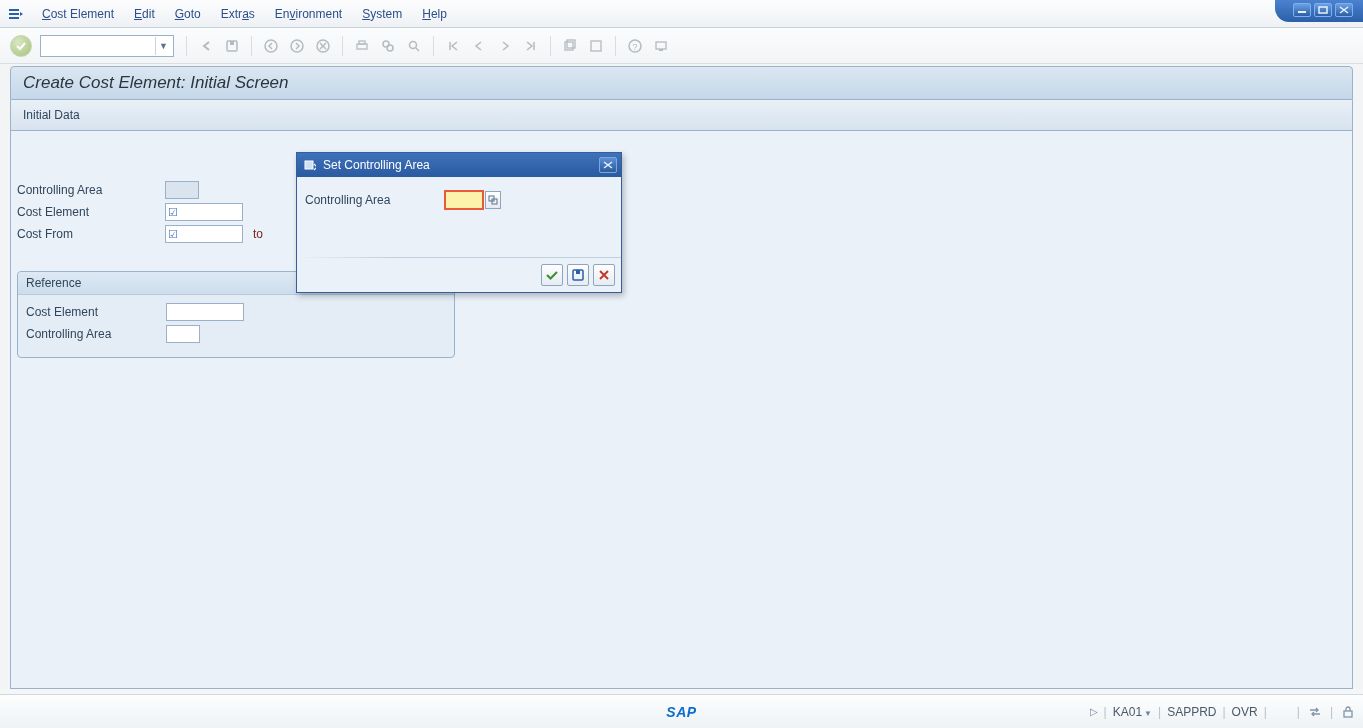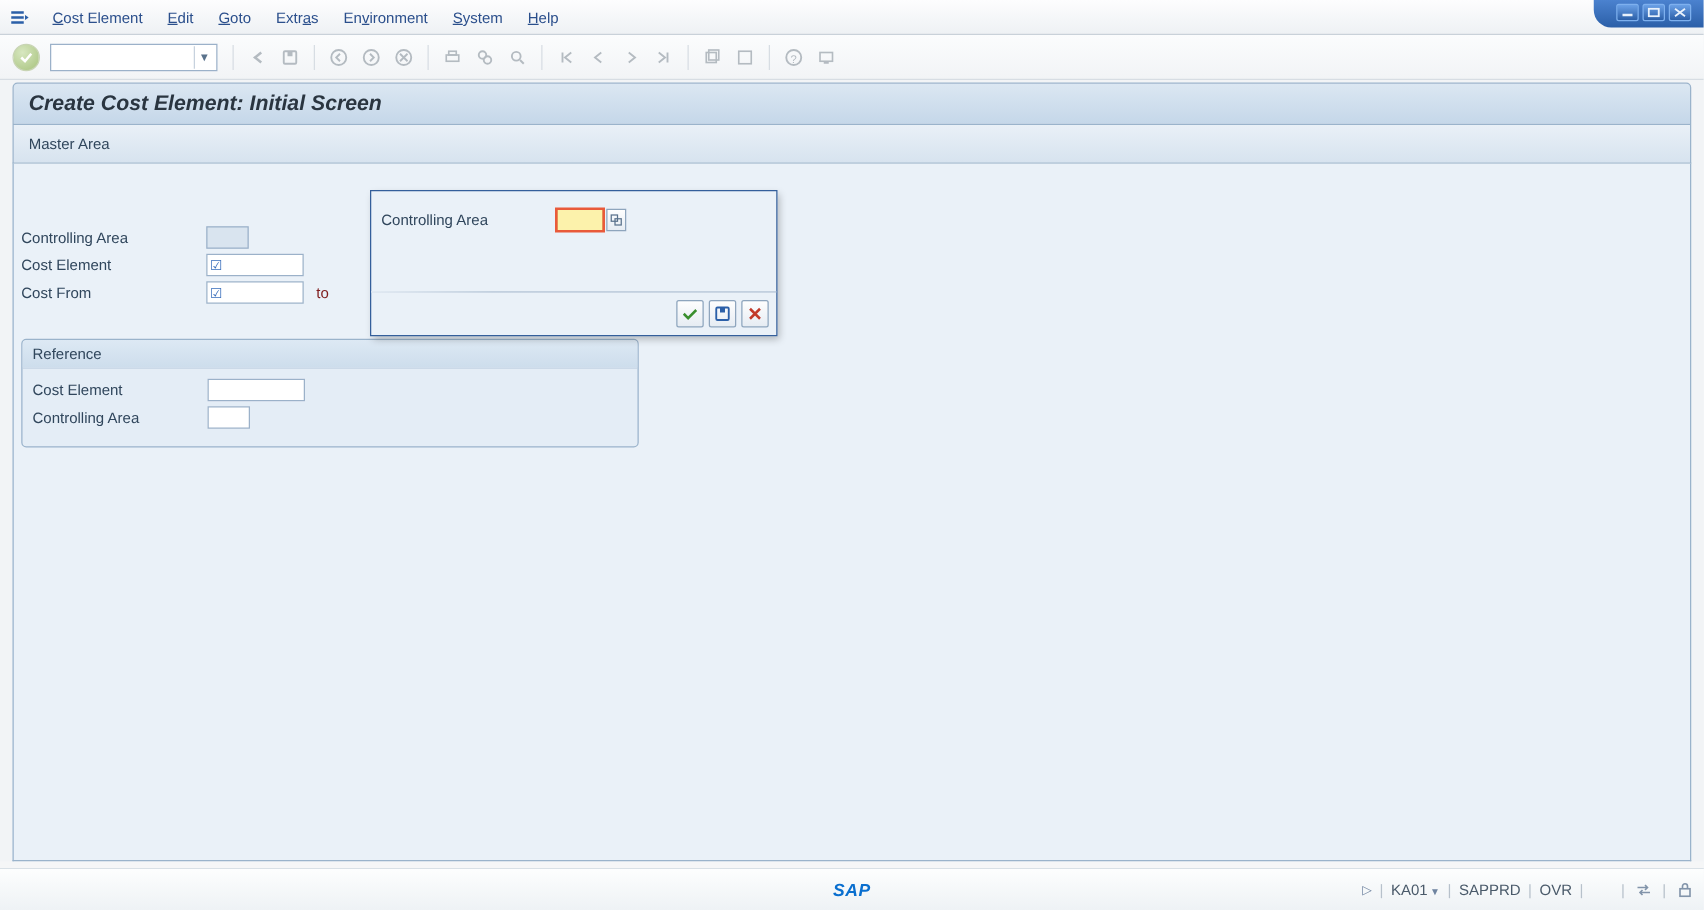--- a/index.html
+++ b/index.html
@@ -91,21 +91,21 @@
   .app-area {
     padding: 2px 10px 0 10px;
     background:#f2f4f6;
   }
   .title-bar {
     background: linear-gradient(#dbe7f2,#c5d7e9);
     border:1px solid #9ab3cb;
     border-radius:4px 4px 0 0;
     padding: 6px 12px;
     font-style: italic;
-    font-weight: bold;
+    font-weight: normal;
     font-size: 17px;
     color:#2a3540;
   }
   .sub-toolbar {
     background: linear-gradient(#e9f0f7,#d7e3ef);
     border:1px solid #9ab3cb;
     border-top:none;
     padding: 8px 12px;
     color:#30465c;
   }
@@ -153,21 +153,21 @@
   }
   .to-label { margin-left:10px; color:#7f1d1d; }
   .ro-box {
     border:1px solid #9bb1c9;
     background:#d9e4ef;
     height:18px; width:34px;
   }
   
   .group-box {
     margin-top:26px;
-    width:494px;
+    width:438px;
     border:1px solid #9ab3cb;
     border-radius:4px;
     background:#e4edf6;
   }
   .group-title {
     background: linear-gradient(#dde9f4,#cdddec);
     border-bottom:1px solid #b8cadd;
     border-radius:4px 4px 0 0;
     padding:4px 8px;
     color:#30465c;
@@ -416,21 +416,21 @@
       <svg width="14" height="14">
         <rect x="2" y="3" width="10" height="7" fill="none" stroke="#b4bbc1" stroke-width="1.3"></rect>
         <rect x="5" y="10" width="4" height="2" fill="#b4bbc1"></rect>
       </svg>
     </div>
 </div>
 
 <div class="app-area">
   <div class="title-bar">Create Cost Element: Initial Screen</div>
   <div class="sub-toolbar">
-    <span>Master Area</span>
+    <span>Initial Data</span>
   </div>
 
   <div class="work-area">
 
     <div class="field-row">
       <div class="label">Controlling Area</div>
       <div class="ro-box"></div>
     </div>
     <div class="field-row">
       <div class="label">Cost Element</div>
@@ -457,20 +457,35 @@
         <div class="field-row">
           <div class="label" style="width:140px">Controlling Area</div>
           <input class="input" style="width: 34px;" value="">
         </div>
       </div>
     </div>
   </div>
 </div>
 
 <div class="dialog">
+  <div class="dialog-title">
+    <span class="dicon">
+      <svg width="12" height="12">
+          <rect x="1" y="2" width="8" height="8" fill="#cfe0f4" stroke="#fff"></rect>
+          <path d="M10 5l3 3-3 3" stroke="#fff" fill="none" stroke-width="1.2"></path>
+        </svg>
+    </span>
+    <span>Set Controlling Area</span>
+    <span class="spacer"></span>
+    <div class="dialog-close">
+      <svg width="10" height="8">
+          <path d="M1 1l8 6M9 1l-8 6" stroke="#eaf2fb" stroke-width="1.5"></path>
+        </svg>
+    </div>
+  </div>
   <div class="dialog-body">
     <div class="dlg-row">
       <div class="dlg-label">Controlling Area</div>
       <input class="dlg-input" value="" style="">
       <div class="f4-btn">
         <svg width="10" height="10">
             <rect x="1" y="1" width="5" height="5" fill="none" stroke="#5a728c"></rect>
             <rect x="4" y="4" width="5" height="5" fill="none" stroke="#5a728c"></rect>
           </svg>
       </div>

